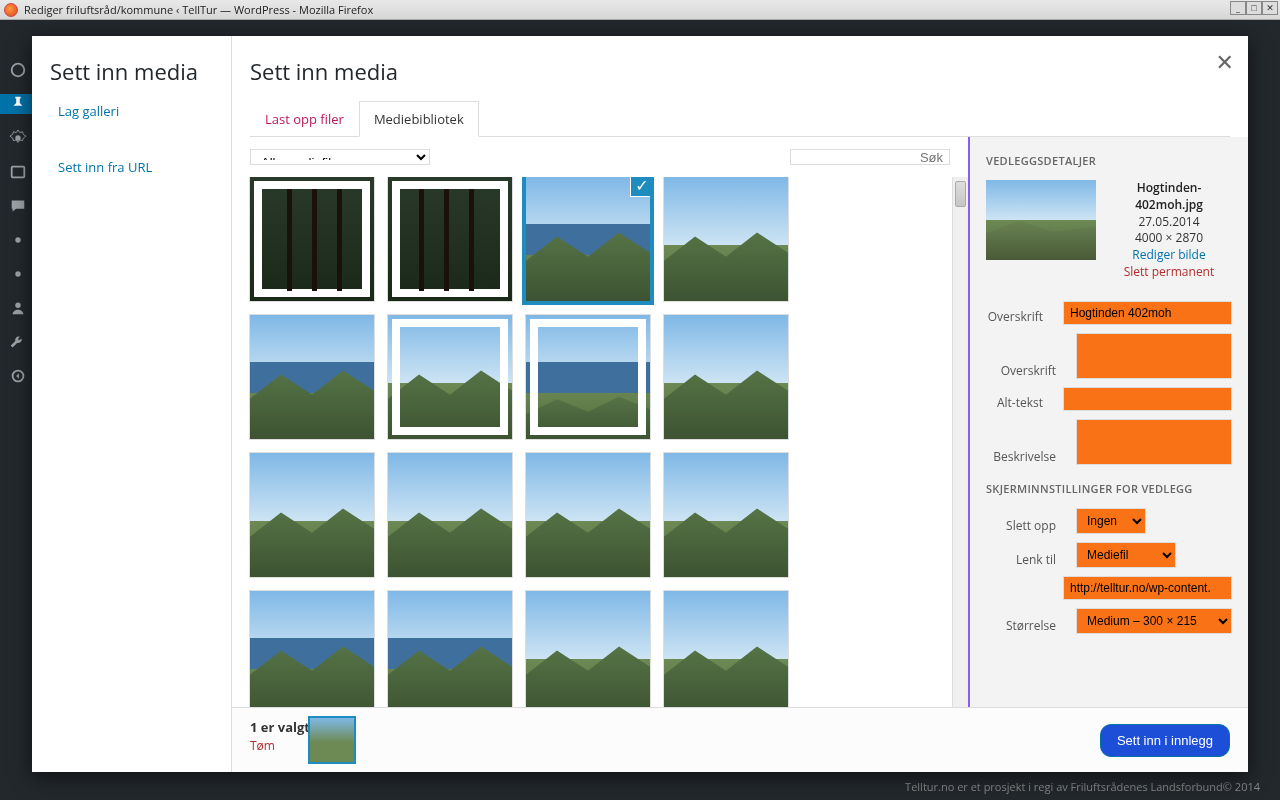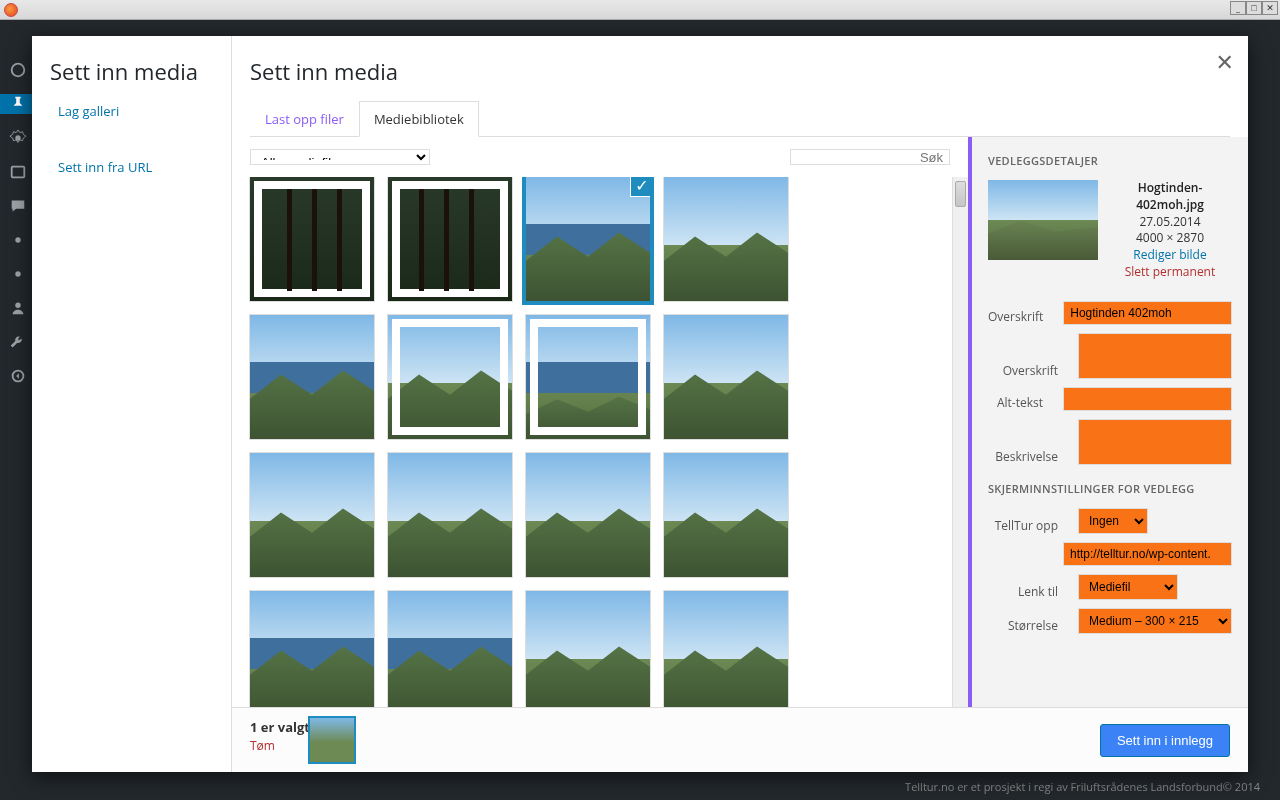--- a/index.html
+++ b/index.html
@@ -24,21 +24,21 @@
 .modal-left h1 { font-size: 22px; font-weight: 400; color: #23282d; margin-bottom: 16px; }
 .modal-left .nav-item { color: #0073aa; font-size: 13px; margin-bottom: 10px; cursor: pointer; margin-left: 8px; }
 .modal-left .sep { height: 28px; }
 
 .modal-main { flex: 1; display: flex; flex-direction: column; position: relative; }
 .modal-main .close { position: absolute; top: 10px; right: 14px; font-size: 22px; color: #666; cursor: pointer; }
 
 .main-head { padding: 20px 18px 0 18px; }
 .main-head h1 { font-size: 22px; font-weight: 400; color: #23282d; margin-bottom: 14px; }
 .tabs { display: flex; border-bottom: 1px solid #ddd; }
-.tab { padding: 8px 14px; font-size: 13px; cursor: pointer; color: #8b5cf6; border: 1px solid transparent; position: relative; top: 1px; }
+.tab { padding: 8px 14px; font-size: 13px; cursor: pointer; color: #be185d; border: 1px solid transparent; position: relative; top: 1px; }
 .tab.active { background: #fff; border: 1px solid #ddd; border-bottom-color: #fff; color: #333; }
 
 .main-body { flex: 1; display: flex; overflow: hidden; border-top: none; }
 .browser { flex: 1; display: flex; flex-direction: column; }
 .toolbar { padding: 12px 18px; display: flex; justify-content: space-between; }
 .toolbar select, .toolbar input { border: 1px solid #ddd; background: #fff; padding: 4px 6px; font-size: 13px; height: 16px; }
 .toolbar select { width: 180px; }
 .toolbar input { width: 160px; text-align: right; }
 
 .grid-wrap { flex: 1; overflow-y: auto; padding: 0 18px 10px 18px; position:relative;}
@@ -49,46 +49,47 @@
 .thumb .sky{position:absolute;inset:0;background:linear-gradient(#7fb8e6,#cde4f4 55%,#6d8a55 55%,#4d6a3b);}
 .thumb .frame{position:absolute;inset:4px;border:8px solid #fff;}
 .thumb .mtn{position:absolute;bottom:0;left:0;right:0;height:65%;background:linear-gradient(#5a7a4a,#3d5332);clip-path:polygon(0 50%,25% 20%,50% 45%,75% 15%,100% 40%,100% 100%,0 100%);}
 .thumb .sea{position:absolute;top:38%;left:0;right:0;height:25%;background:#3f6f9c;}
 .thumb.forest .sky{background:linear-gradient(#2a3a2a,#1a2818);}
 .thumb.forest .tree{position:absolute;top:10%;bottom:8%;width:5px;background:#1a120a;}
 
 .sb-wrap{position:absolute;right:0;top:0;bottom:0;width:16px;background:#f0f0f0;border-left:1px solid #ddd;}
 .sb-thumb{position:absolute;top:4px;left:2px;right:2px;height:26px;background:linear-gradient(#ddd,#c5c5c5);border:1px solid #aaa;border-radius:2px;}
 
-.details { width: 280px; border-left: 4px solid #8b5cf6; background: #f3f3f3; padding: 16px; font-size: 12px; overflow-y:auto;}
+.details { width: 280px; border-left: 2px solid #8b5cf6; background: #f3f3f3; padding: 16px; font-size: 12px; overflow-y:auto;}
 .details h3 { font-size: 11px; text-transform: uppercase; color: #666; font-weight: 600; margin-bottom: 12px; letter-spacing: .3px; }
 .det-top { display: flex; gap: 10px; margin-bottom: 20px; text-align: center; }
 .det-thumb { width: 110px; height: 80px; background: linear-gradient(#7fb8e6 0%,#cde4f4 50%,#6d8a55 50%,#4d6a3b); flex-shrink: 0; position:relative;overflow:hidden;}
 .det-thumb .mtn{position:absolute;bottom:0;left:0;right:0;height:55%;background:linear-gradient(#6d8855,#4a5a38);clip-path:polygon(0 40%,30% 10%,60% 35%,100% 25%,100% 100%,0 100%);}
 .det-meta { font-size: 12px; line-height: 1.4; }
 .det-meta .fn { font-weight: 600; color: #222; }
 .det-meta .lnk { color: #0073aa; cursor: pointer; }
 .det-meta .del { color: #b32d2e; cursor: pointer; }
 .frow { display: flex; align-items: flex-end; margin-bottom: 8px; }
 .frow label { width: 78px; text-align: right; padding-right: 8px; font-size: 12px; color: #555; padding-top: 5px; }
 .frow input, .frow textarea, .frow select { flex: 1; border: 1px solid #ddd; padding: 4px 6px; font-size: 12px; background:#f97316;margin-left:12px;}
 .frow textarea { height: 46px; resize: none; }
 
 .modal-foot { border-top: 1px solid #ddd; padding: 10px 18px; display: flex; justify-content: space-between; align-items: center; background:#fcfcfc;}
 .foot-left { display: flex; align-items: flex-start; gap: 0; }
 .foot-left .sel-thumb { width: 44px; height: 44px; box-shadow: 0 0 0 2px #1e8cbe; background:linear-gradient(#7fb8e6,#6d8a55 55%);}
 .foot-left .txt strong { font-size: 13px; display: block; }
 .foot-left .txt .clr { color: #b32d2e; cursor: pointer; font-size: 12px; }
-.btn-primary { background: #3b82f6; color: #fff; border: 1px solid #0074a2; padding: 8px 16px; font-size: 13px; border-radius: 3px; cursor: pointer; }
+.btn-primary { background: #1d4ed8; color: #fff; border: 1px solid #0074a2; padding: 8px 16px; font-size: 13px; border-radius: 11px; cursor: pointer; }
 </style>
 </head>
 <body>
 
 <div class="titlebar">
   <div class="ficon"></div>
+  <div class="title">Rediger friluftsråd/kommune ‹ TellTur — WordPress - Mozilla Firefox</div>
   <div class="winbtns">
     <div class="winbtn">_</div>
     <div class="winbtn">□</div>
     <div class="winbtn">✕</div>
   </div>
 </div>
 
 <div class="backdrop"></div>
 <div class="wp-rail">
   <div class="ri">
@@ -292,30 +293,30 @@
             <label>Alt-tekst</label>
             <input style="">
           </div>
         <div class="frow">
             <label>Beskrivelse</label>
             <textarea style=""></textarea>
           </div>
 
         <h3 style="margin-top:16px">SKJERMINNSTILLINGER FOR VEDLEGG</h3>
         <div class="frow">
-            <label>TellTur opp</label>
+            <label>Slett opp</label>
             <select style="flex:0 0 70px"><option>Ingen</option></select>
+          </div>
+        <div class="frow">
+            <label>Lenk til</label>
+            <select style="flex:0 0 100px"><option>Mediefil</option></select>
           </div>
         <div class="frow">
             <label></label>
             <input value="http://telltur.no/wp-content." style="">
-          </div>
-        <div class="frow">
-            <label>Lenk til</label>
-            <select style="flex:0 0 100px"><option>Mediefil</option></select>
           </div>
         <div class="frow">
             <label>Størrelse</label>
             <select><option>Medium – 300 × 215</option></select>
           </div>
       </div>
     </div>
 
     <div class="modal-foot">
       <div class="foot-left">

